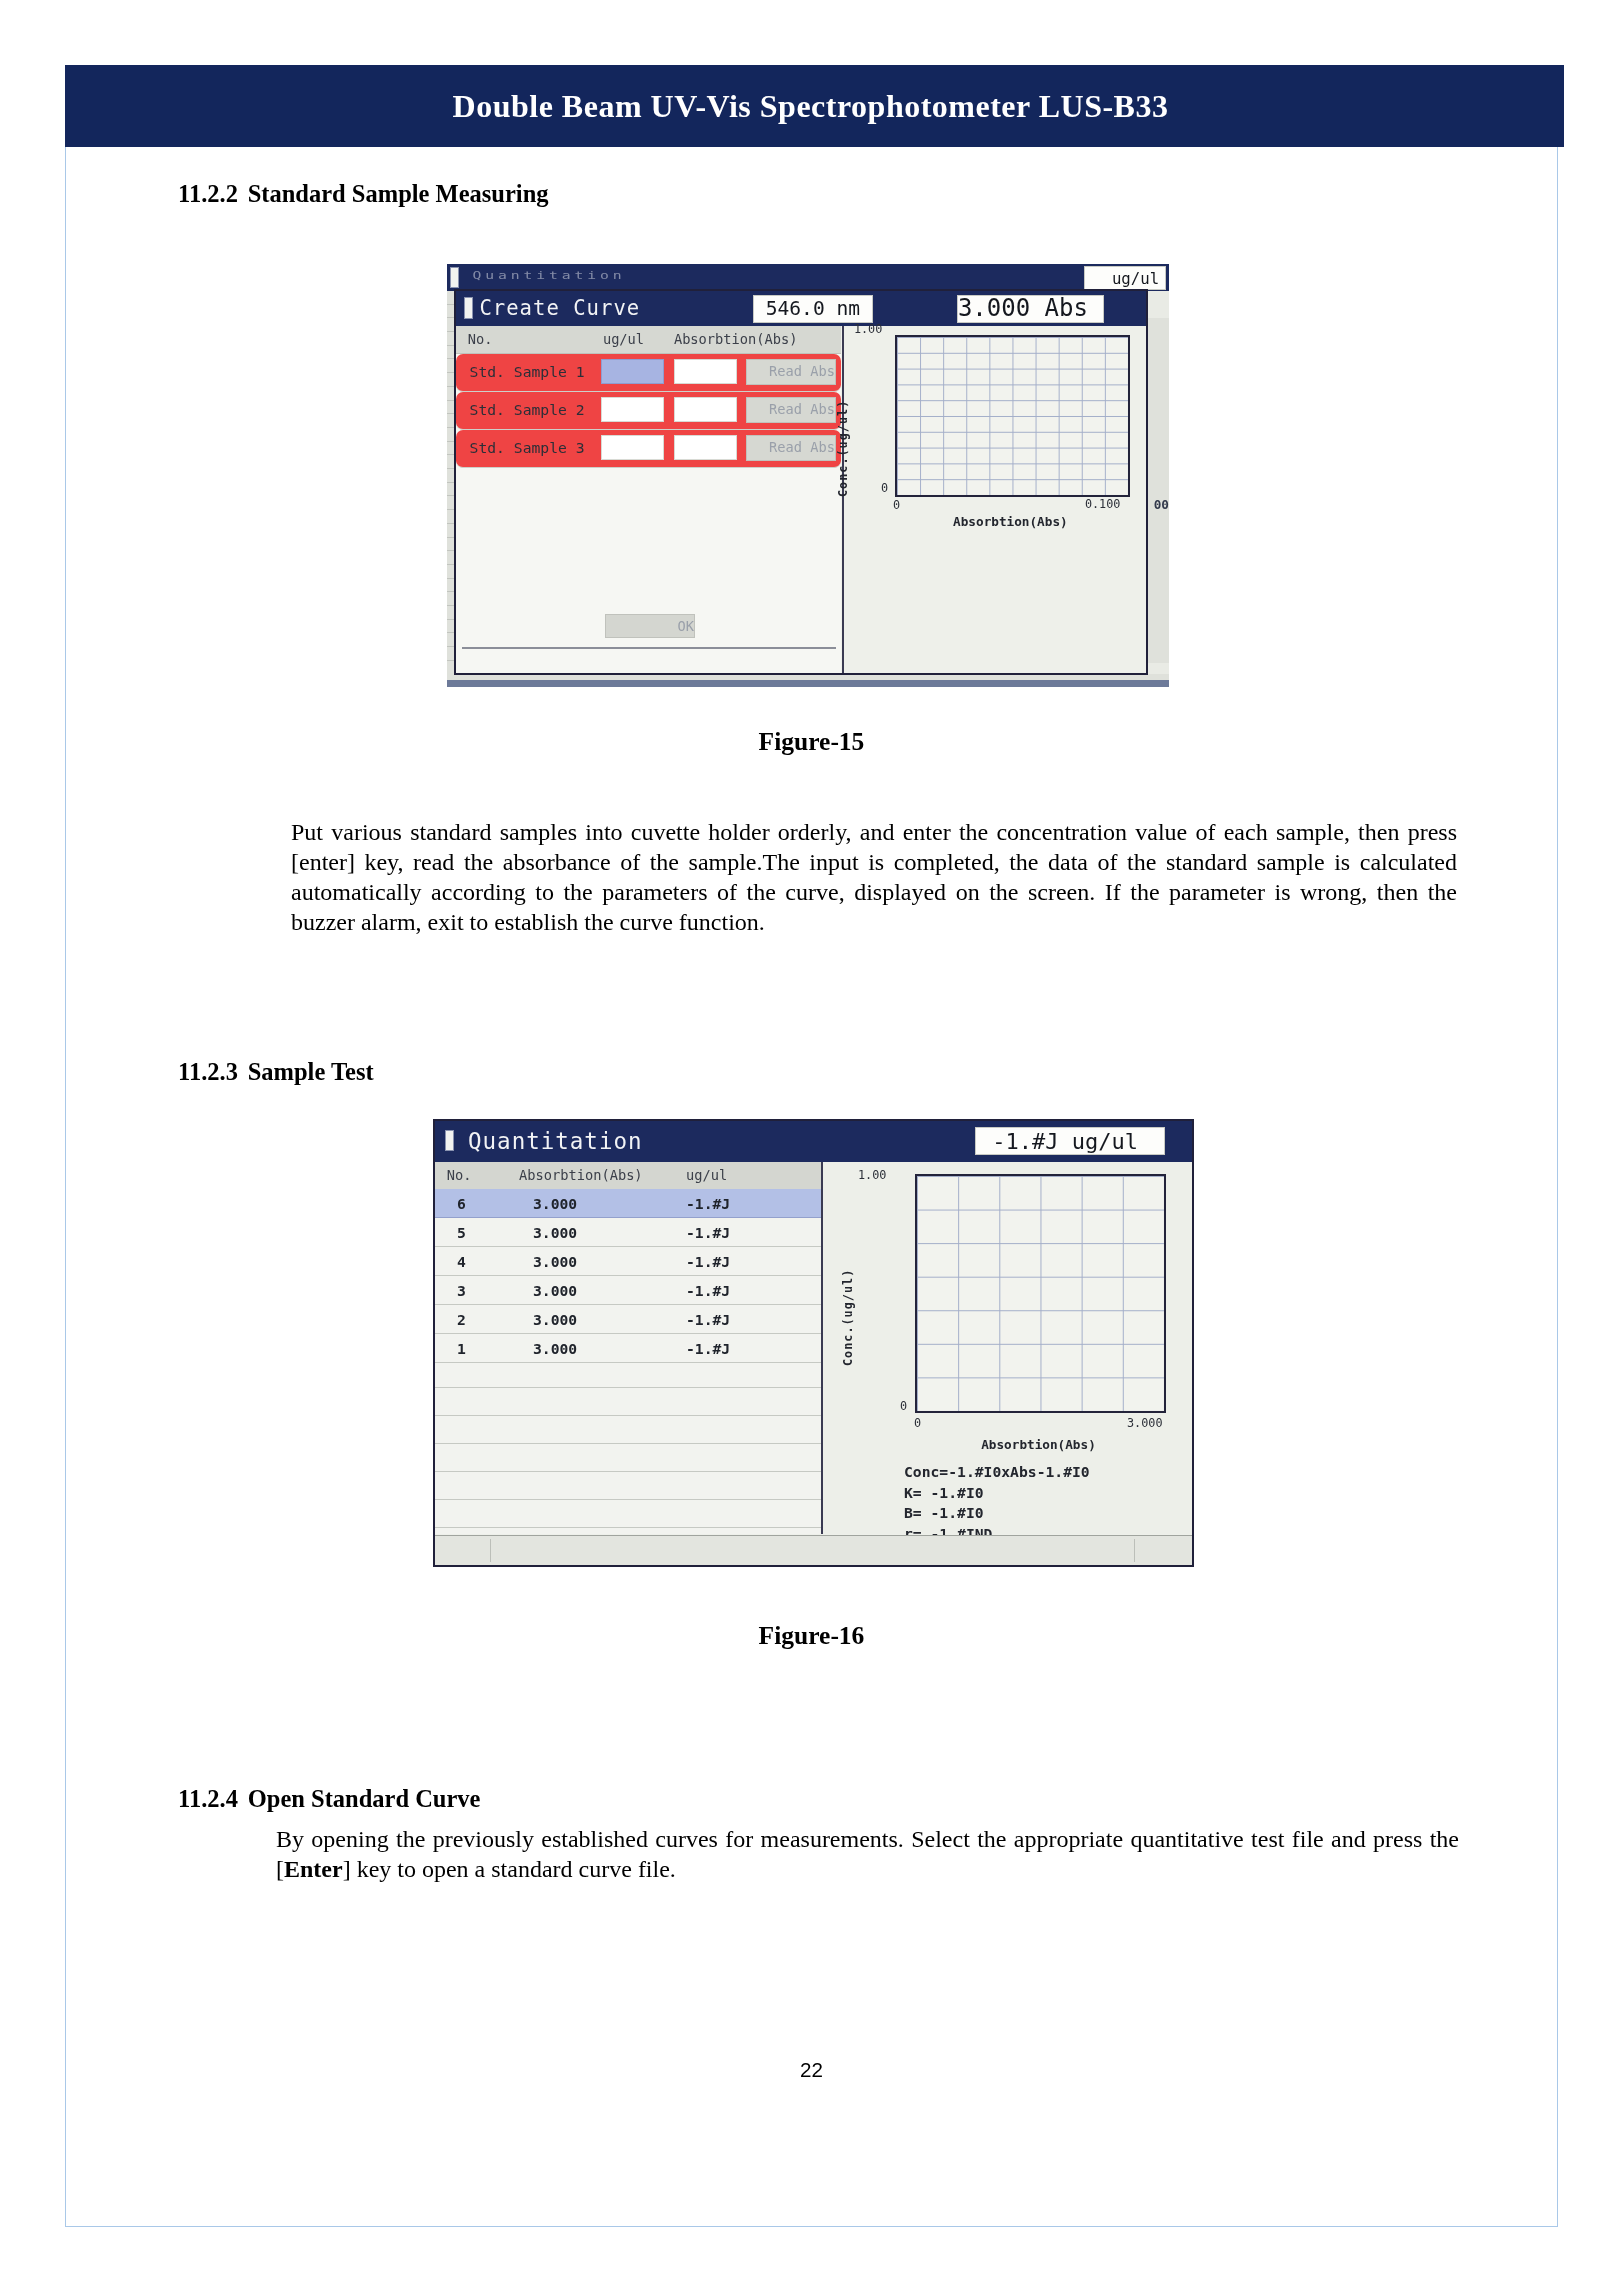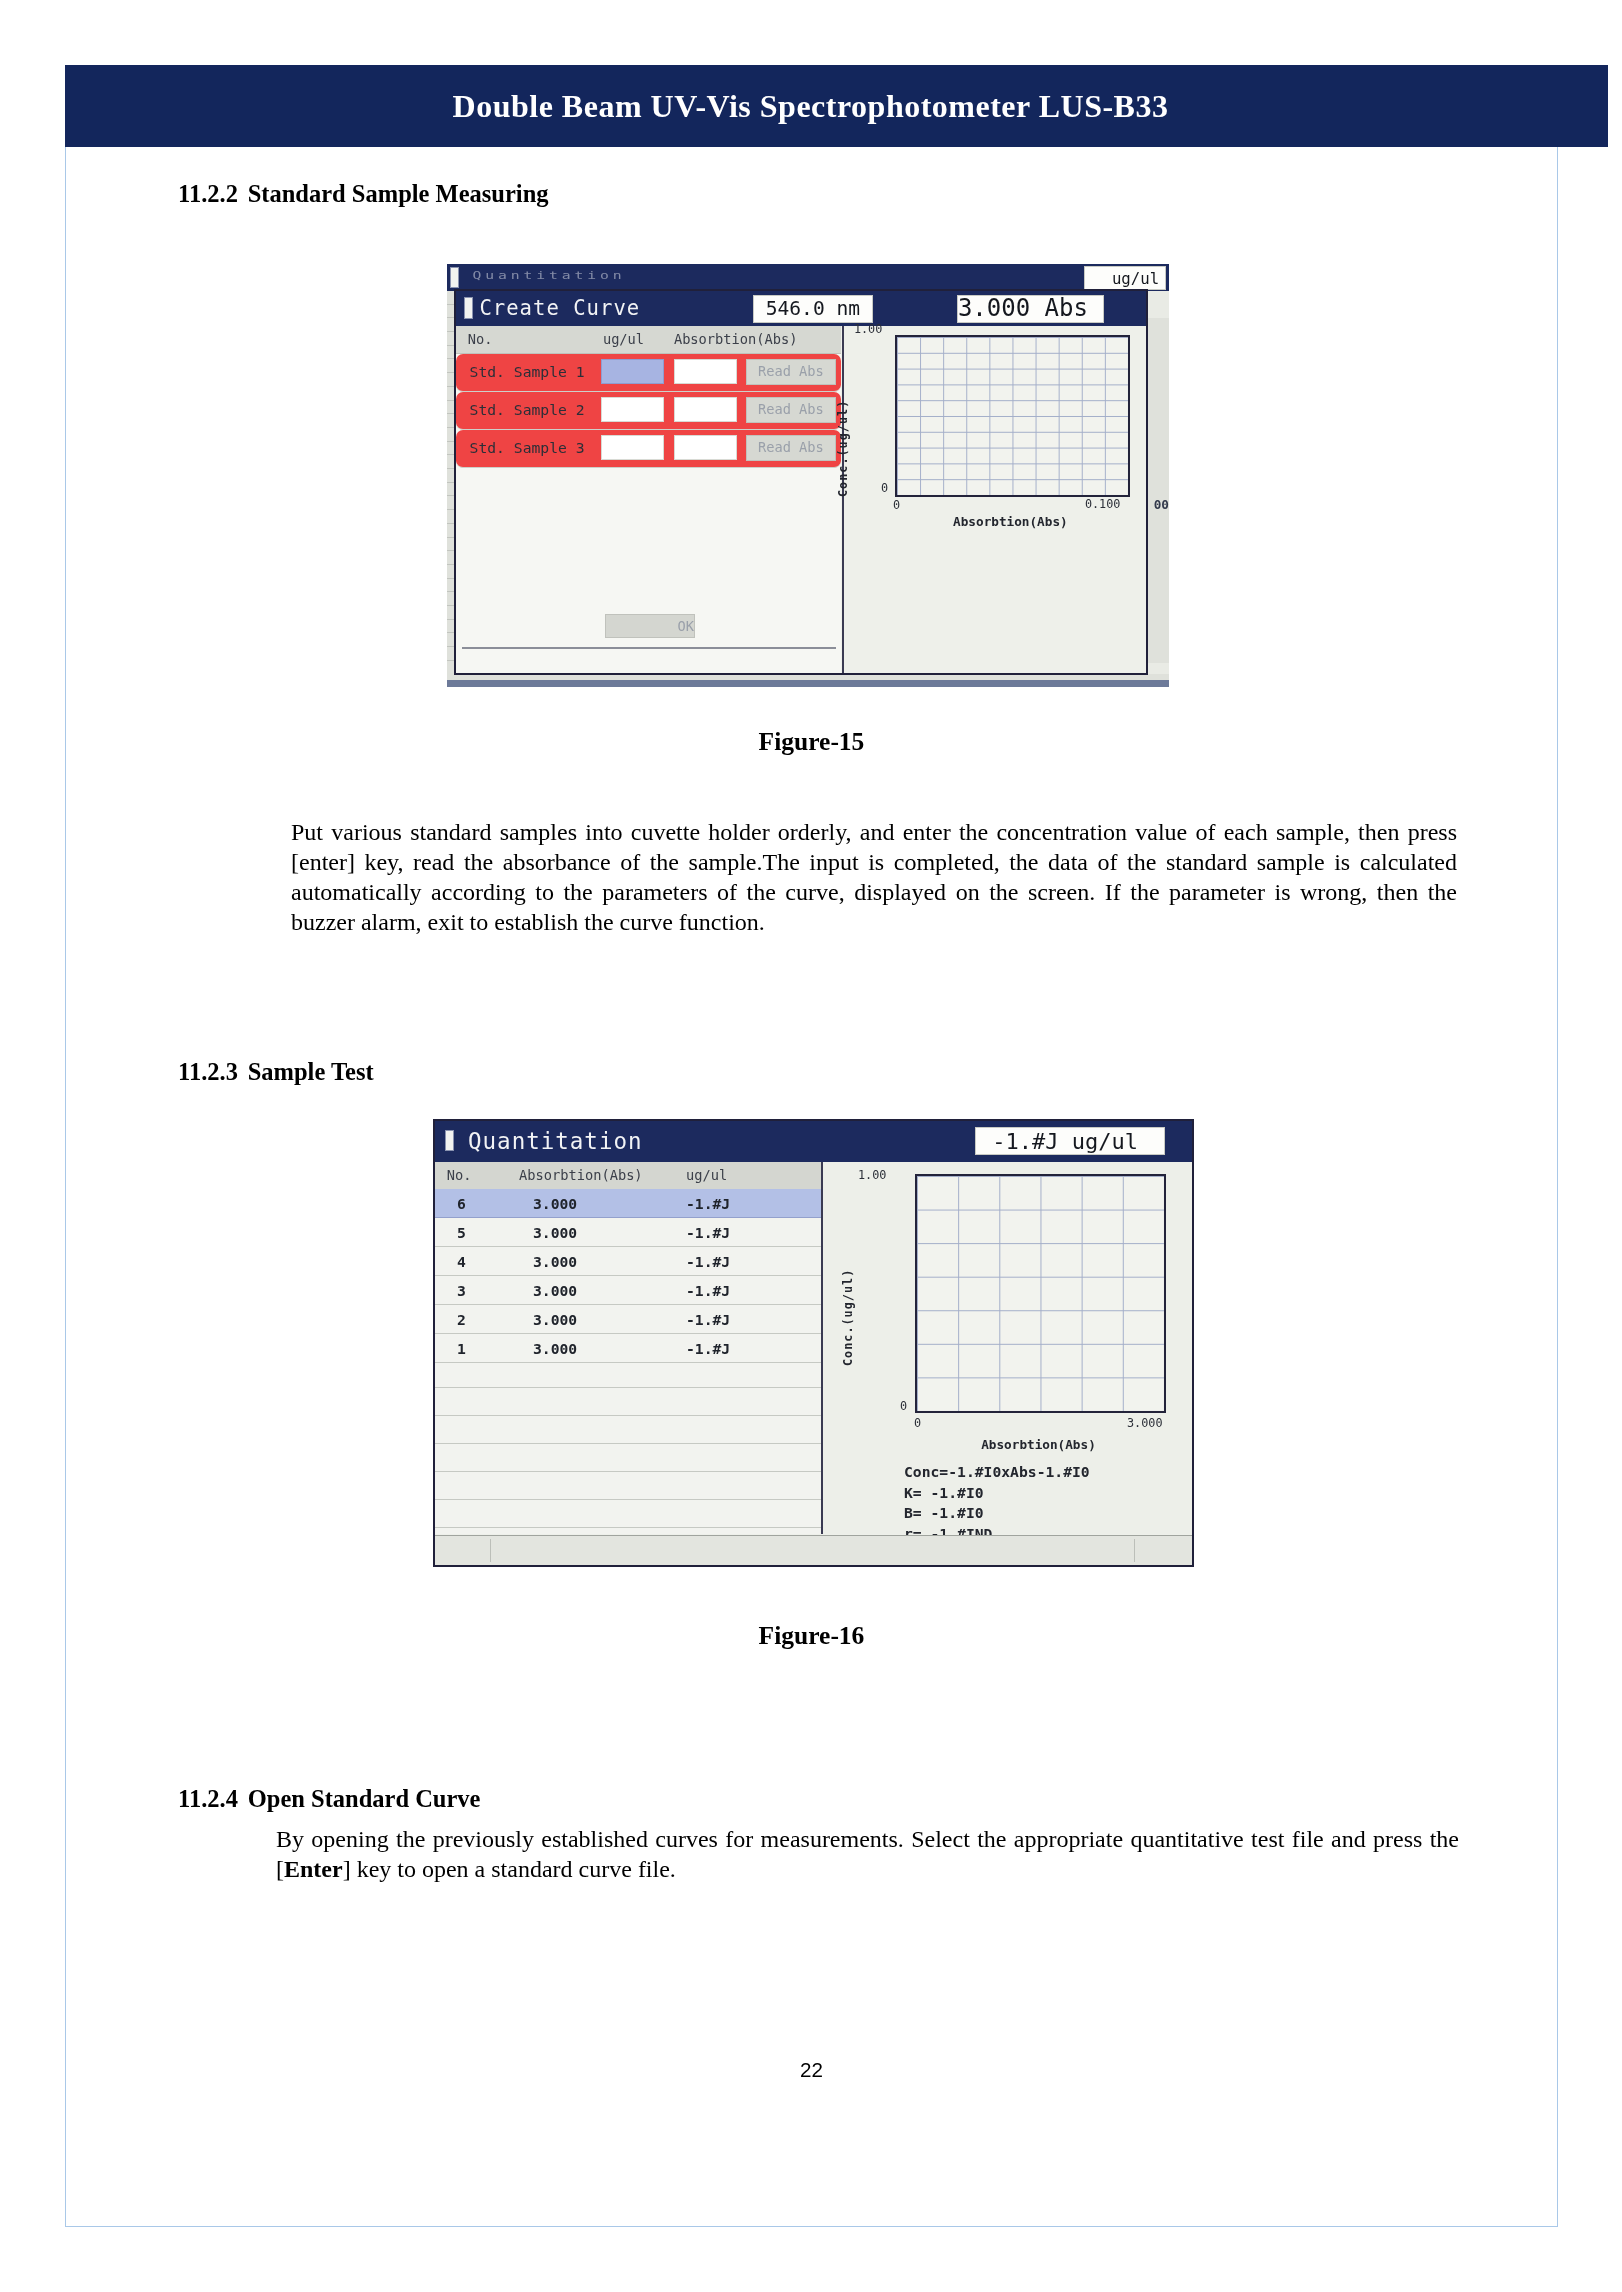--- a/index.html
+++ b/index.html
@@ -1,19 +1,19 @@
 <!DOCTYPE html>
 <html><head>
 <meta charset="utf-8">
 <style>
   html,body{margin:0;padding:0;}
   body{width:1622px;height:2293px;background:#fff;position:relative;overflow:hidden;
        font-family:"Liberation Serif", serif;color:#000;}
   .frame{position:absolute;left:65px;top:65px;width:1491px;height:2160px;border:1px solid #a9c8e8;}
-  .banner{position:absolute;left:-1px;top:-1px;width:calc(100% + 7.8px);height:82px;background:#13265c;padding-left:44px;}
+  .banner{position:absolute;left:-1px;top:-1px;width:calc(100% + 7.8px);height:82px;background:#13265c;}
   .banner-title{position:absolute;left:0;top:0;width:1491px;height:82px;line-height:82px;text-align:center;
        color:#fff;font-size:32px;font-weight:bold;letter-spacing:0.5px;}
   .heading{position:absolute;font-size:24.5px;font-weight:bold;white-space:nowrap;}
   .heading .num{margin-right:9.8px;}
   .caption{position:absolute;left:0;width:100%;text-align:center;font-size:25.5px;font-weight:bold;}
   .para{position:absolute;font-size:24px;line-height:30px;text-align:justify;}
   .pagenum{position:absolute;left:0;width:100%;text-align:center;font-size:20.6px;
        font-family:"Liberation Sans",sans-serif;}
 
   
@@ -56,21 +56,21 @@
         font-size:13.7px;color:#3c404a;}
   .t15-head span{position:absolute;top:5.9px;}
   .t15-rows{position:absolute;left:0;top:28px;width:100%;}
   .f15-row{position:relative;height:37px;border-bottom:1px solid #cdd0ca;background:#ef4444;border-radius:7px;}
   .f15-name{position:absolute;left:13.7px;top:9.8px;font-size:14.7px;color:#2b2f38;}
   .f15-box{position:absolute;top:5.9px;width:63px;height:24.5px;background:#fff;border:1px solid #d8dad4;box-sizing:border-box;}
   .f15-box.ug{left:145px;}
   .f15-box.abs{left:218px;}
   .f15-box.sel{background:#a7b4e2;border-color:#8f9cd0;}
   .f15-btn{position:absolute;left:290px;top:5.9px;width:90px;height:25.5px;background:#d6d8d2;border:1px solid #c0c2bc;
-        color:#9aa0aa;font-size:13.7px;text-align:center;line-height:23.5px;box-sizing:border-box;}
+        color:#9aa0aa;font-size:13.7px;text-align:right;line-height:23.5px;box-sizing:border-box;}
   .ok-btn{position:absolute;left:149px;top:288px;width:90px;height:24.5px;background:#d4d6d0;border:1px solid #c0c2bc;
         color:#9aa0aa;font-size:13.7px;text-align:right;line-height:22.5px;box-sizing:border-box;}
   .ok-line{position:absolute;left:5.9px;top:321px;width:374px;border-bottom:2px solid #8b8e98;}
   .dlg-divider{position:absolute;left:386px;top:35px;bottom:0;width:2px;background:#3a3a52;}
   .plot15{left:439px;top:44px;width:231px;height:158px;background-size:10% 10%;}
 
   
   .fig16{left:367px;top:1053px;width:761px;height:448px;border:2px solid #20203a;box-sizing:border-box;background:#eef0ea;}
   .f16-bar{left:0;top:0;width:100%;height:41px;}
   .f16-title{position:absolute;left:33px;top:6.9px;font-size:22.5px;color:#f2f3f5;letter-spacing:1px;}

